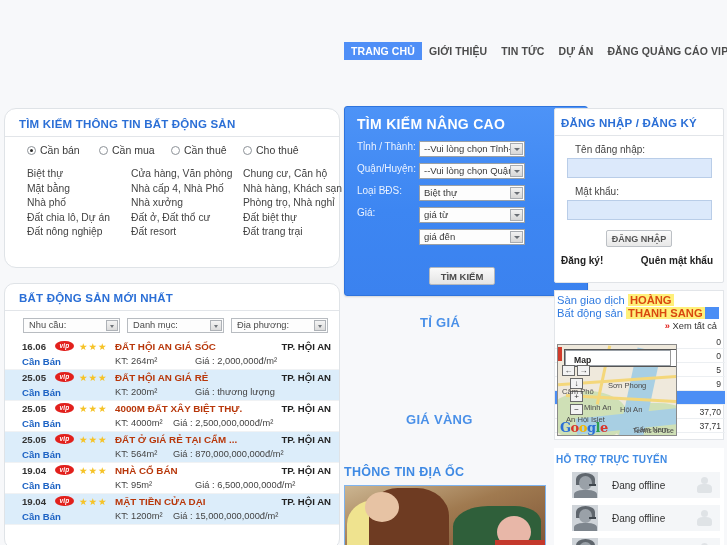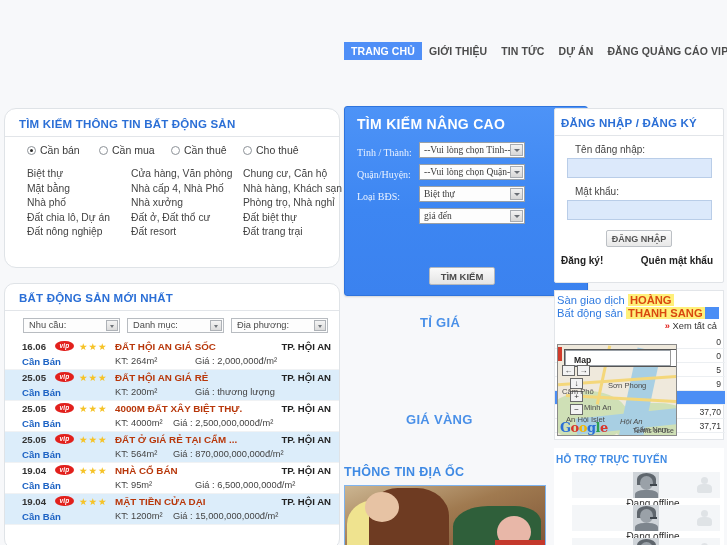--- a/index.html
+++ b/index.html
@@ -62,21 +62,21 @@
     position: absolute; left: 344px; top: 98px; width: 244px; height: 190px;
     background: linear-gradient(180deg, #4d93f7 0%, #3d86f2 55%, #3b82ef 100%);
     border: 1px solid #2f74dd; border-radius: 3px;
     box-shadow: 0 1px 2px rgba(0,0,0,0.14);
   }
   .adv-title {
     color: #fff; font-size: 14px; font-weight: bold; letter-spacing: 0.3px;
     padding: 9px 0 0 12px;
   }
   .adv-rows { padding: 9px 0 0 12px; }
-  .adv-row { display: flex; align-items: flex-end; margin-bottom: 5px; height: 17px; font-family: Liberation Serif, serif; }
+  .adv-row { display: flex; align-items: flex-start; margin-bottom: 5px; height: 17px; }
   .adv-label { width: 62px; font-size: 10px; color: #eaf2ff; }
   .sel {
     position: relative; width: 106px; height: 16px;
     background: #fdfdfd; border: 1px solid #9aa0a6;
     font-size: 9.5px; color: #3a3a3a; line-height: 14px; padding-left: 4px;
     white-space: nowrap; overflow: hidden; cursor: pointer;
   }
   .sel .arrow {
     position: absolute; right: 1px; top: 1px; width: 13px; height: 12px;
     background: linear-gradient(180deg,#f2f2f2,#d7d7d7);
@@ -248,21 +248,21 @@
   .map-terms { position: absolute; right: 2px; bottom: 1px; font-size: 7px; color: #4a4a4a; }
   .map-red { position: absolute; left: 0px; top: 2px; width: 4px; height: 14px; background: #d13b2b; }
 
   
   .support { position: absolute; left: 554px; top: 440px; width: 170px; height: 105px; background: #fff; }
   .support-title {
     font-size: 10px; font-weight: bold; color: #3f8ae4; padding: 6px 0 0 2px; letter-spacing: 0.2px;
   }
   .sup-row {
     position: relative; margin: 7px 0 0 18px; width: 148px; height: 26px;
-    background: #f4f6f8; display: flex; align-items: center; flex-direction: column;
+    background: #f4f6f8; display: flex; align-items: center;
   }
   .sup-av {
     width: 26px; height: 26px; flex: none; overflow: hidden; position: relative; background: #cfd4d9;
   }
   .sup-av .head { position: absolute; left: 7px; top: 4px; width: 13px; height: 14px; border-radius: 50%; background: #9aa1a8; }
   .sup-av .hair { position: absolute; left: 4px; top: 1px; width: 19px; height: 12px; border-radius: 50% 50% 0 0; background: #5f6view; background: #5f666d; }
   .sup-av .body { position: absolute; left: 2px; top: 18px; width: 23px; height: 10px; border-radius: 40% 40% 0 0; background: #7d858d; }
   .sup-av .mic { position: absolute; left: 17px; top: 12px; width: 7px; height: 2px; background: #3f464d; }
   .sup-txt { font-size: 10px; color: #333; padding-left: 14px; }
   .sup-icon {
@@ -350,20 +350,27 @@
         </div>
       </div>
       <div class="adv-row">
         <div class="adv-label">Loại BĐS:</div>
         <div class="sel">
           <span>Biệt thự</span>
           <span class="arrow"></span>
         </div>
       </div>
       <div class="adv-row">
+        <div class="adv-label">Giá:</div>
+        <div class="sel">
+          <span>giá từ</span>
+          <span class="arrow"></span>
+        </div>
+      </div>
+      <div class="adv-row">
         <div class="adv-label"></div>
         <div class="sel">
           <span>giá đến</span>
           <span class="arrow"></span>
         </div>
       </div>
     </div>
     <div class="adv-btn">TÌM KIẾM</div>
   </div>
 
@@ -552,21 +559,21 @@
     </div>
     <div class="map-zoom">
       <div class="map-btn">↓</div>
       <div class="map-btn">+</div>
       <div class="map-btn">−</div>
     </div>
 
     <div class="map-label" style="left:4px;  top:42px;">Cẩm Phô</div>
     <div class="map-label" style="left:50px; top:36px;">Sơn Phong</div>
     <div class="map-label" style="left:26px; top:58px;">Minh An</div>
-    <div class="map-label" style="left:62px; top:72px;font-style:italic;">Hội An</div>
+    <div class="map-label" style="left:62px; top:60px;">Hội An</div>
     <div class="map-label" style="left:8px;  top:70px;">An Hội Islet</div>
     <div class="map-label" style="left:76px; top:80px;">Cẩm Nam</div>
 
     <div class="map-google">
       <span>G</span><span>o</span><span>o</span><span>g</span><span>l</span><span>e</span>
     </div>
     <div class="map-terms">Terms of Use</div>
   </div>
 
   <div class="support">

